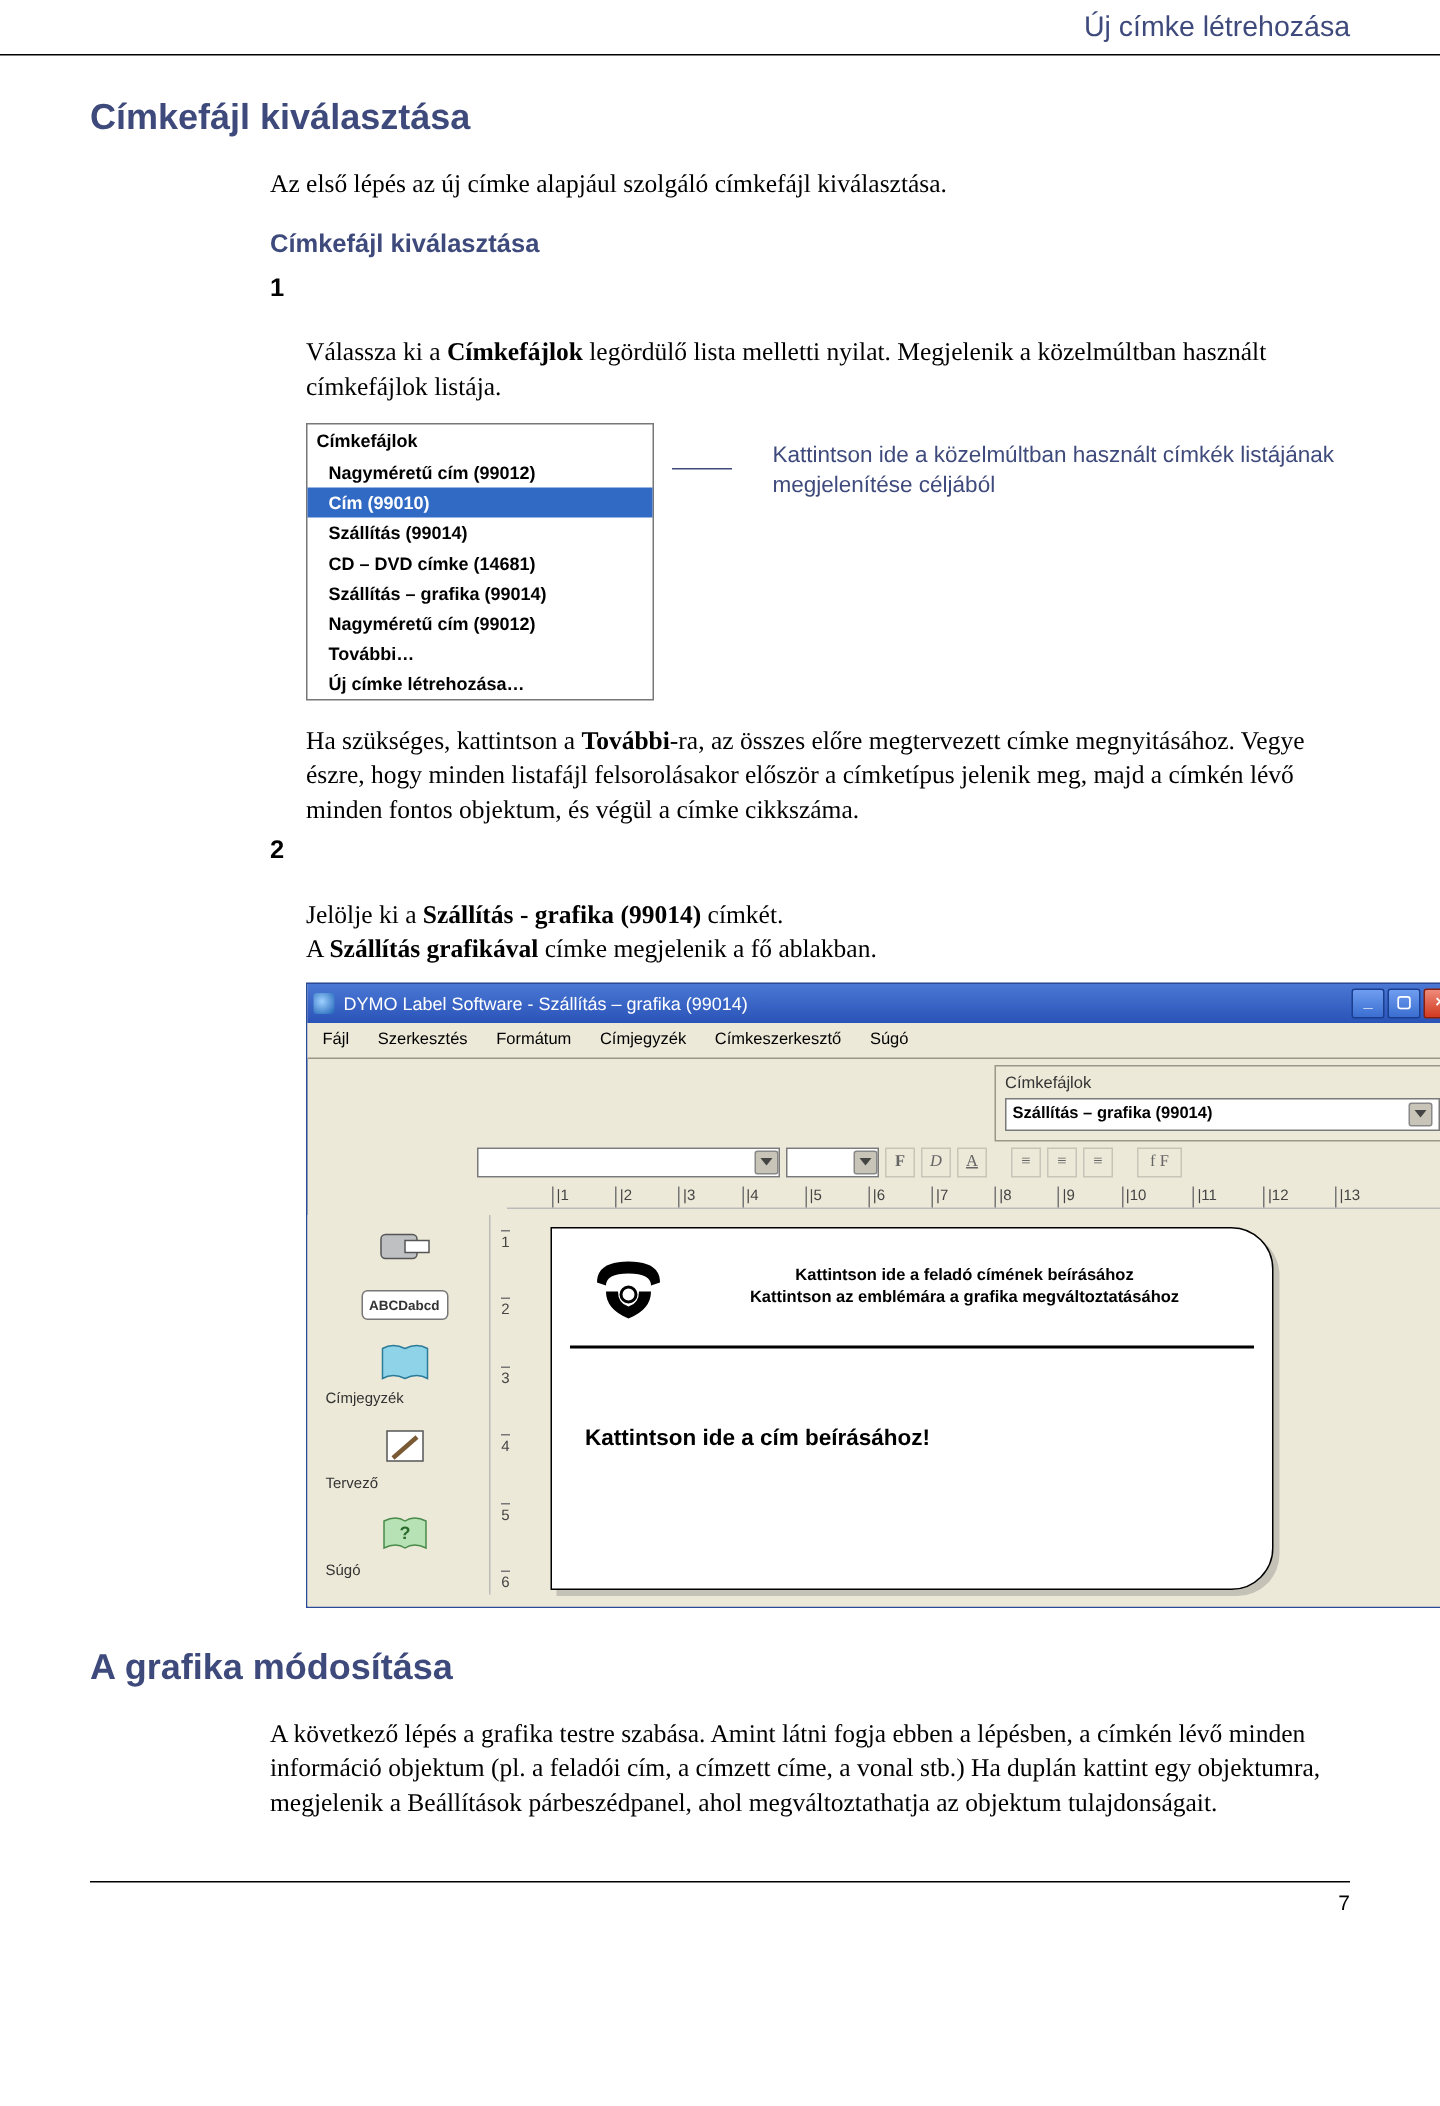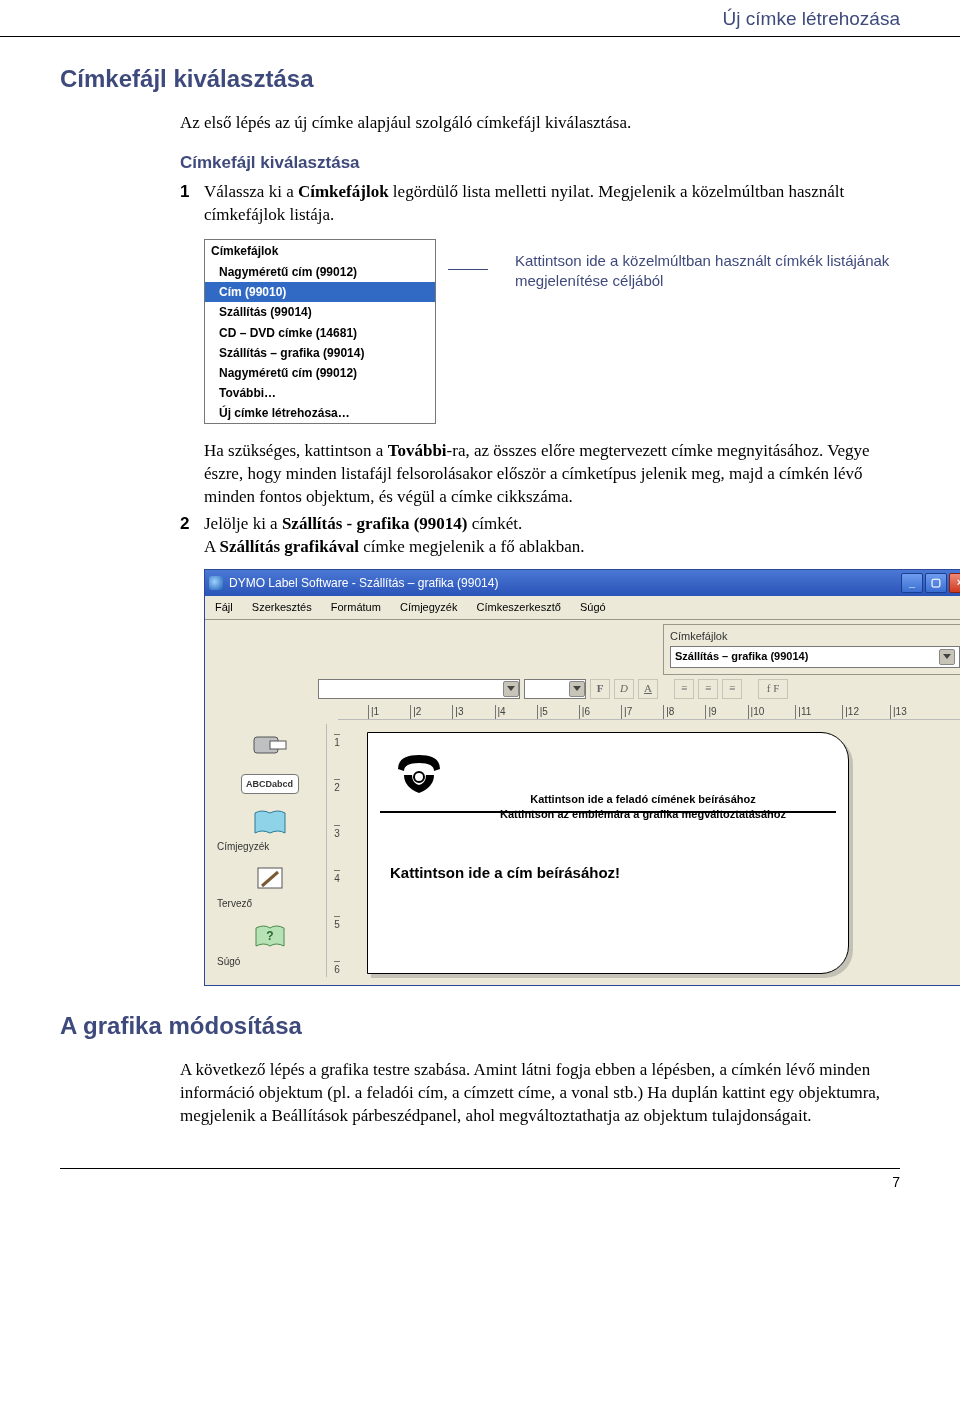--- a/index.html
+++ b/index.html
@@ -51,20 +51,21 @@
     margin: 4px 0;
   }
   .step-num {
     width: 24px;
     flex: 0 0 24px;
     font-family: Arial, Helvetica, sans-serif;
     font-weight: bold;
   }
   .step-body {
     flex: 1;
+    margin-top: 43px;
   }
   .callout-row {
     display: flex;
     align-items: flex-start;
     margin: 12px 0 16px 24px;
     gap: 12px;
   }
   .dropdown-box {
     width: 230px;
     font-family: Tahoma, Arial, sans-serif;
@@ -308,21 +309,20 @@
   }
   .label-top-hints {
     position:absolute;
     left: 100px;
     top: 24px;
     text-align:center;
     font-size: 11px;
     font-weight: bold;
     color:#000;
     width: 350px;
-    margin-top: 35px;
   }
   .label-edit-hint {
     position:absolute;
     left: 22px;
     top: 130px;
     font-weight: bold;
     font-size: 15px;
     font-family: Arial, Helvetica, sans-serif;
   }
   .footer-rule {

